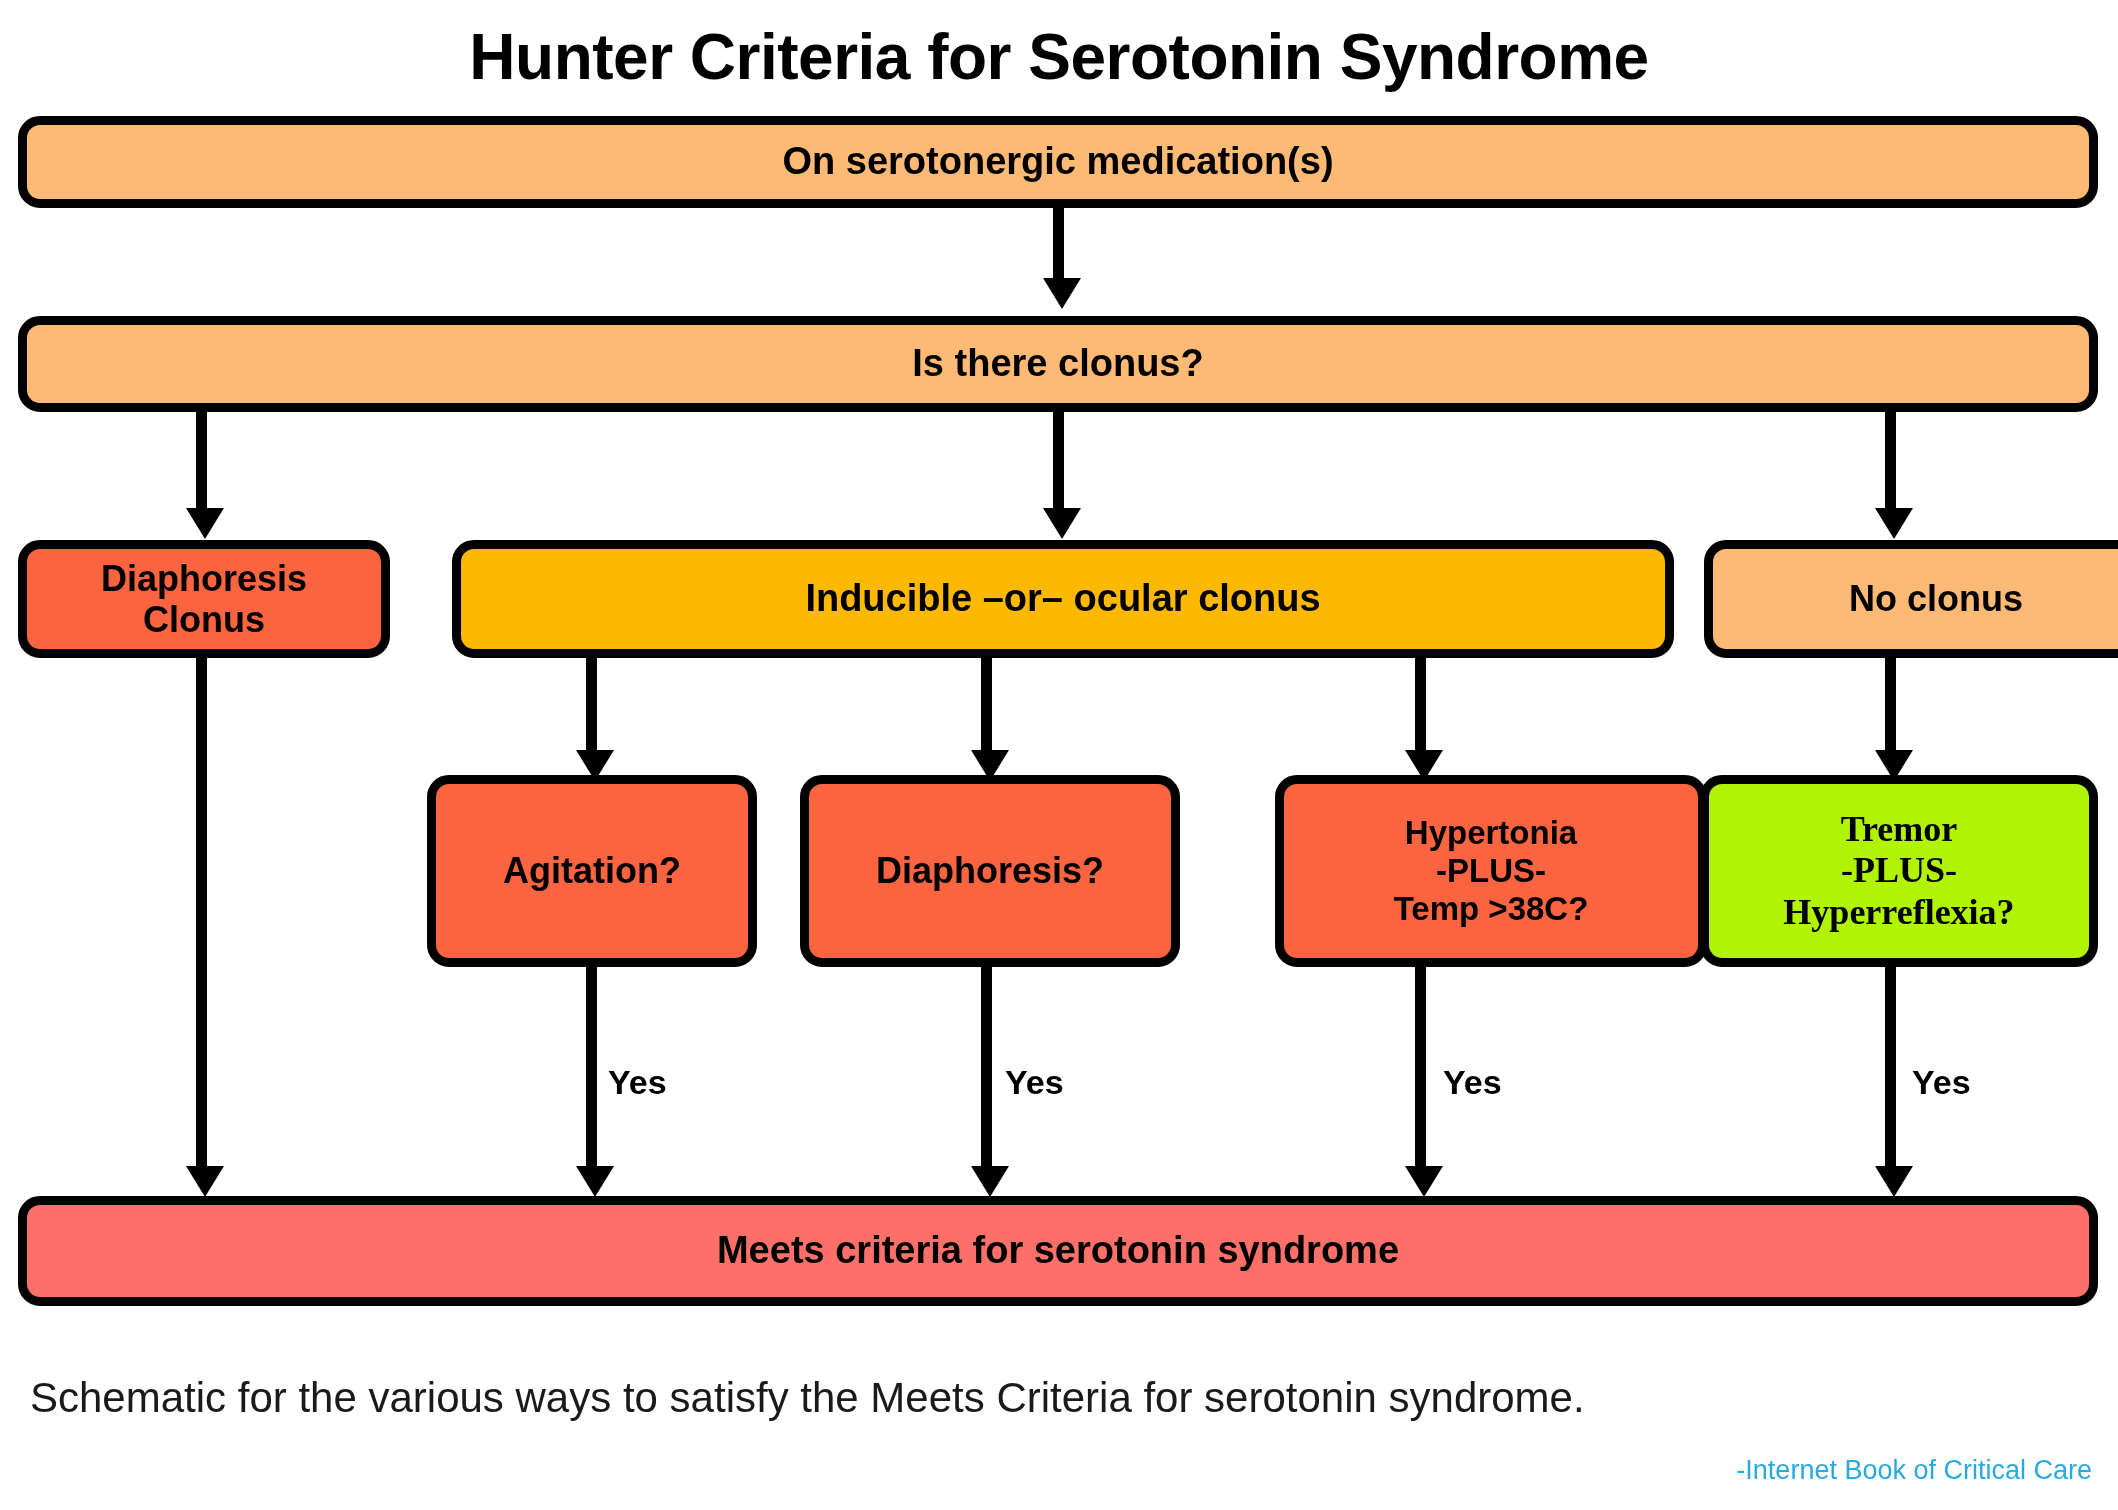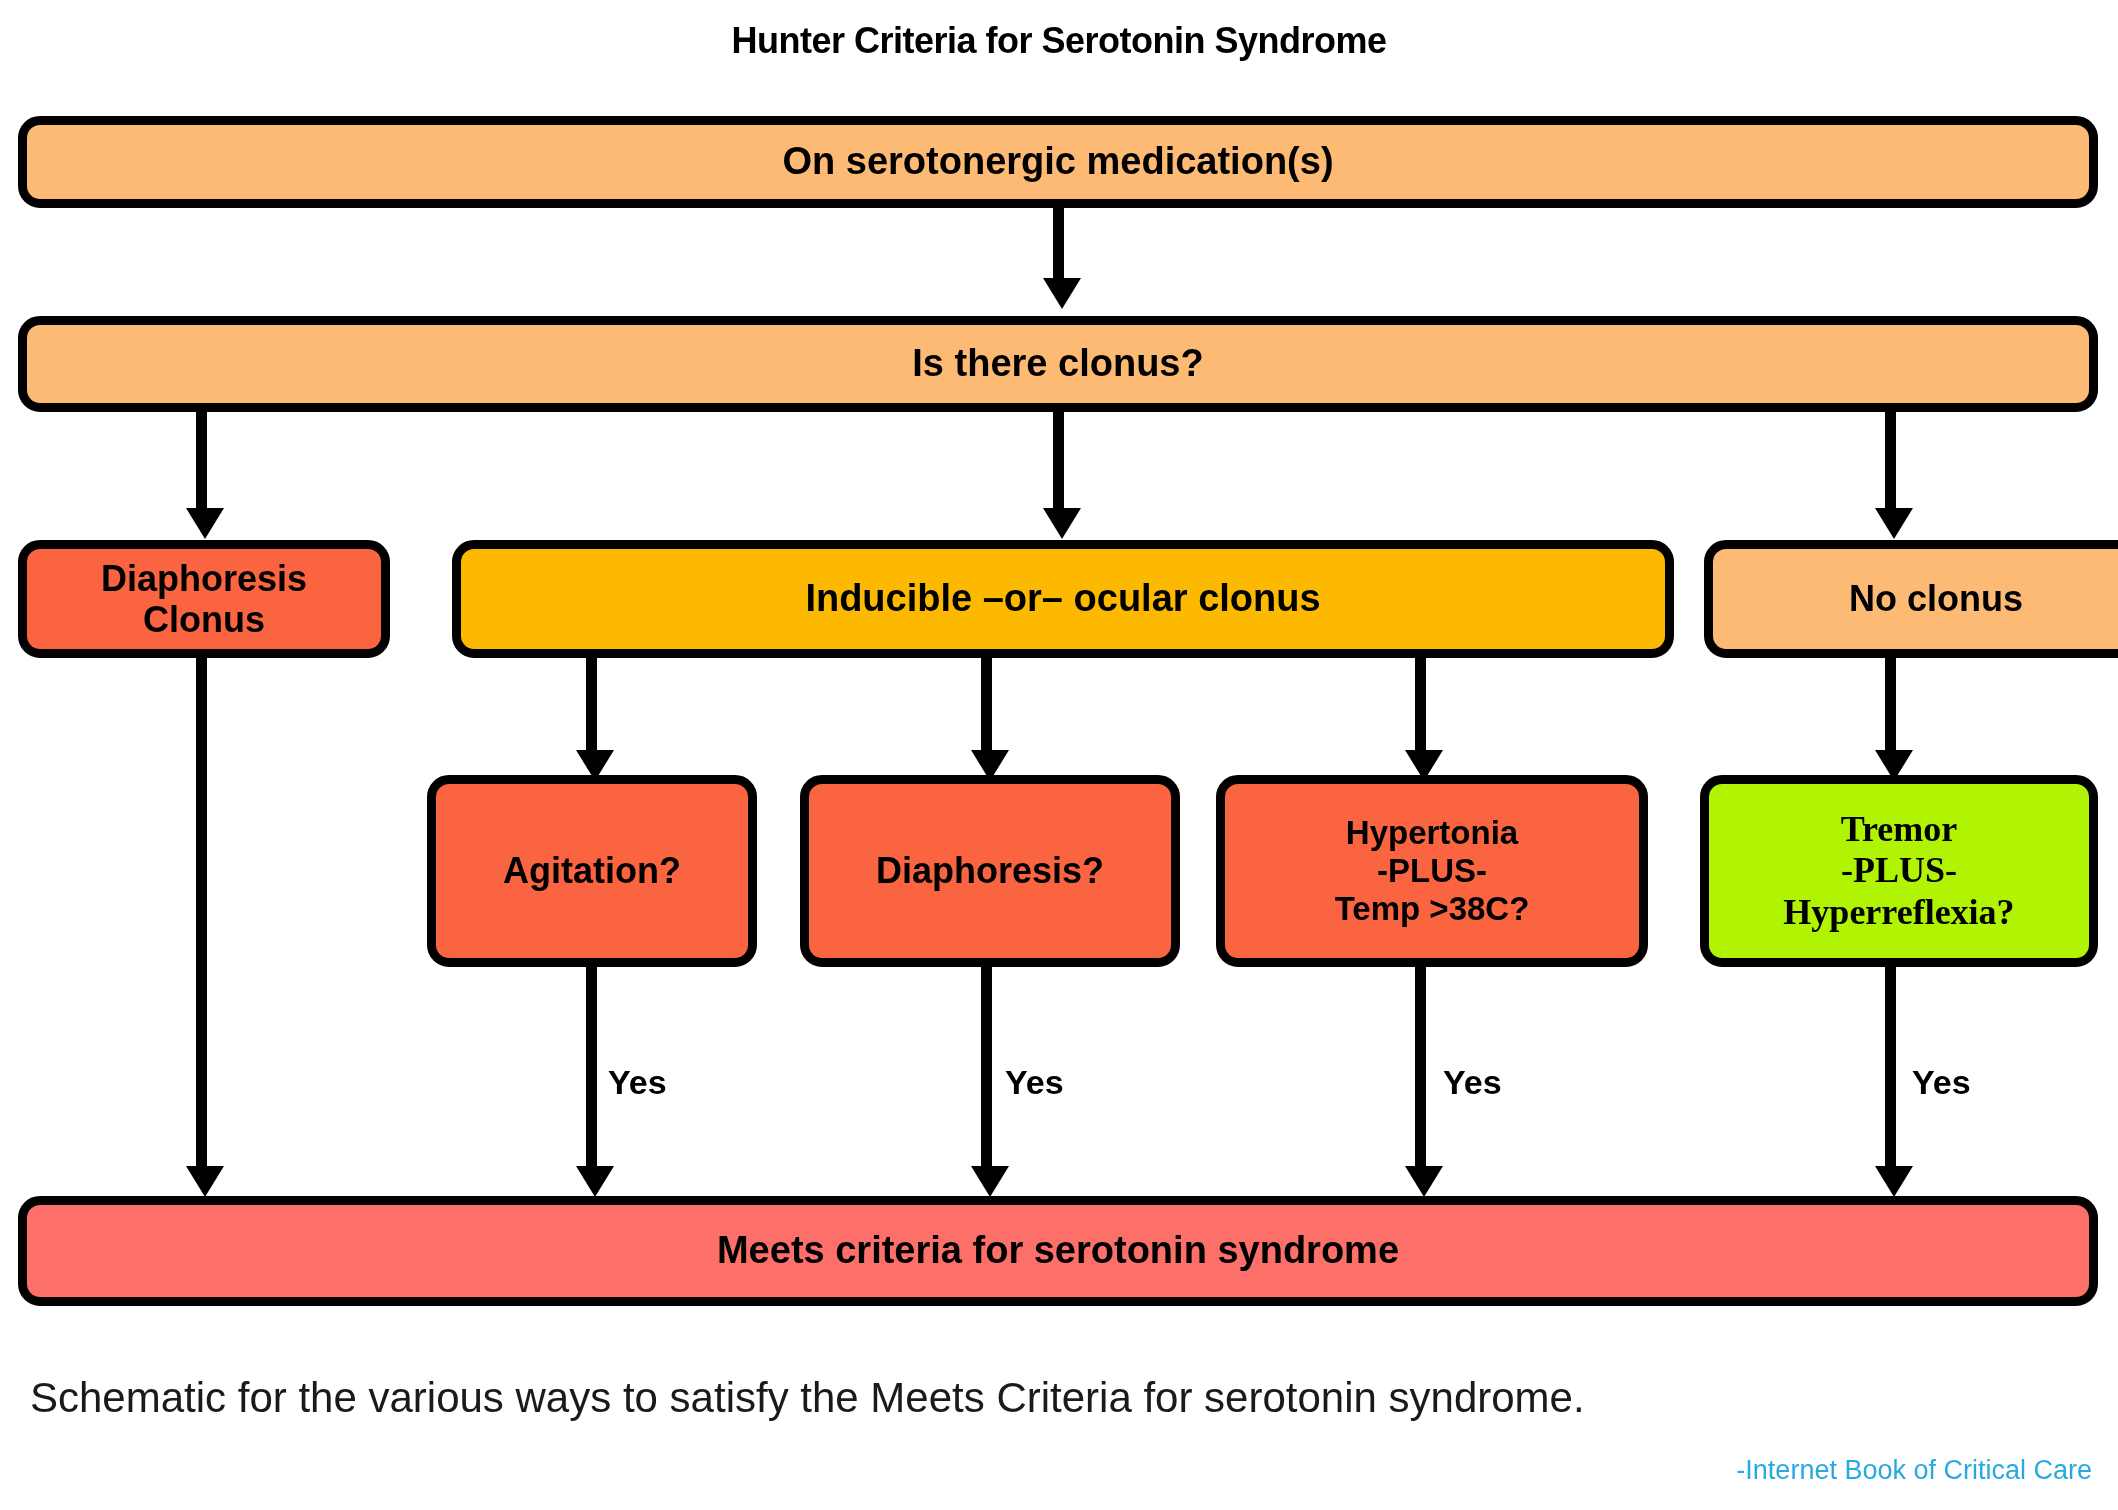--- a/index.html
+++ b/index.html
@@ -18,21 +18,21 @@
     overflow: hidden;
   }
 
   
   .chart-title {
     position: absolute;
     left: 0;
     top: 20px;
     width: 2118px;
     text-align: center;
-    font-size: 36px;
+    font-size: 64px;
     font-weight: bold;
     color: #000000;
     letter-spacing: -0.5px;
   }
 
   
   .node {
     position: absolute;
     box-sizing: border-box;
     border: 9px solid #000000;
@@ -150,21 +150,21 @@
   <div class="arrowhead" style="left:1875px; top:750px;"></div>
 
   <div class="node node-small fill-redorange" style="left:427px; top:775px; width:330px; height:192px;">
     <span>Agitation?</span>
   </div>
 
   <div class="node node-small fill-redorange" style="left:800px; top:775px; width:380px; height:192px;">
     <span>Diaphoresis?</span>
   </div>
 
-  <div class="node node-tight fill-redorange" style="left:1216px; top:775px; width:432px; height:192px; flex-direction:column;">
+  <div class="node node-tight fill-redorange" style="left:1275px; top:775px; width:432px; height:192px; flex-direction:column;">
     <span>Hypertonia</span>
     <span>-PLUS-</span>
     <span>Temp &gt;38C?</span>
   </div>
 
   <div class="node node-small fill-green" style="left:1700px; top:775px; width:398px; height:192px; flex-direction:column;font-family:Liberation Serif, serif;">
     <span>Tremor</span>
     <span>-PLUS-</span>
     <span>Hyperreflexia?</span>
   </div>

